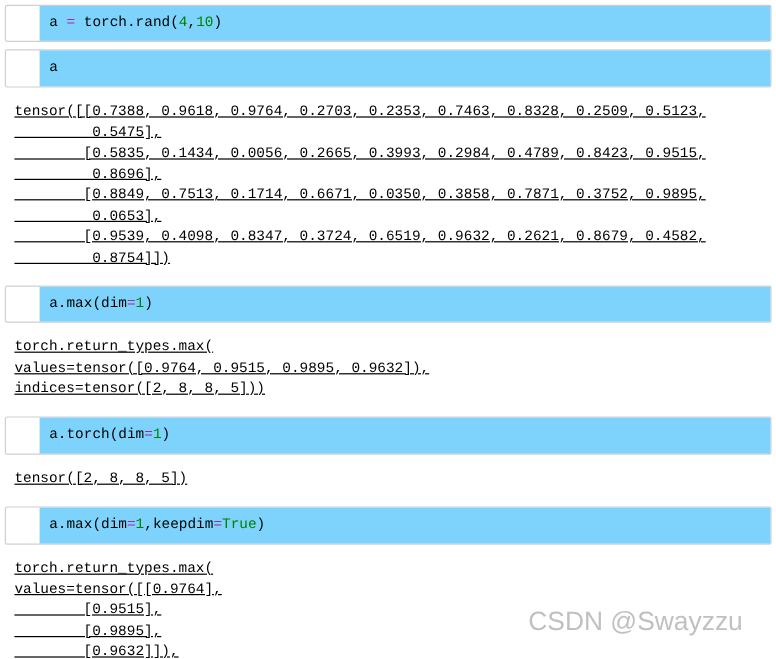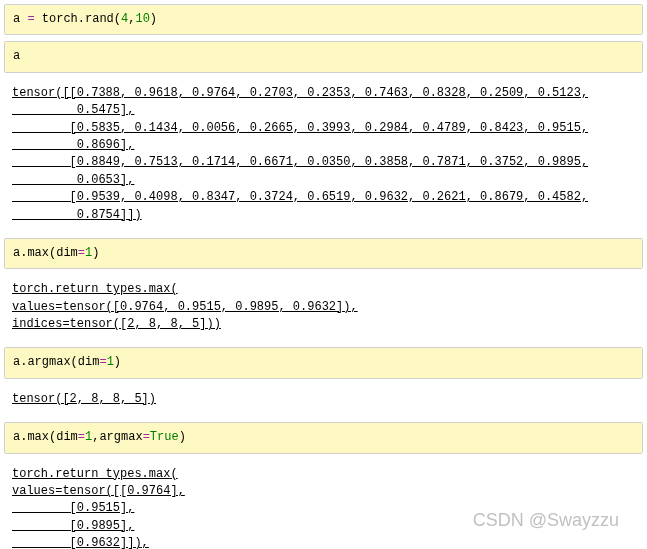--- a/index.html
+++ b/index.html
@@ -12,43 +12,44 @@
     width: 647px;
     box-sizing: border-box;
   }
   .cell {
     border: 1px solid #cfcfcf;
     border-radius: 2px;
     margin-bottom: 6px;
     box-sizing: border-box;
   }
   .input {
-    background: #fef9c3;
+    background: #7dd3fc;
     padding: 6px 8px;
     white-space: pre;
     line-height: 1.45;
+    margin-left: 28px;
   }
   .output {
     padding: 6px 8px;
     white-space: pre;
     line-height: 1.45;
     border: none;
     margin-bottom: 8px;
     text-decoration: underline;
   }
   .op  { color: #a626a4; }  
   .num { color: #008000; }  
   .kw  { color: #008000; font-weight: normal; } 
   .watermark {
     position: fixed;
     right: 28px;
     bottom: 18px;
     color: rgba(140,140,140,0.55);
     font-family: Arial, sans-serif;
-    font-size: 18px;
+    font-size: 22px;
     pointer-events: none;
   }
 </style>
 </head>
 <body>
 
 <div class="cell">
   <div class="input"><span>a </span><span class="op">=</span><span> torch.rand(</span><span class="num">4</span><span>,</span><span class="num">10</span><span>)</span></div>
 </div>
 
@@ -67,27 +68,27 @@
 
 <div class="cell">
   <div class="input"><span>a.max(dim</span><span class="op">=</span><span class="num">1</span><span>)</span></div>
 </div>
 
 <div class="output">torch.return_types.max(
 values=tensor([0.9764, 0.9515, 0.9895, 0.9632]),
 indices=tensor([2, 8, 8, 5]))</div>
 
 <div class="cell">
-  <div class="input"><span>a.argmax(dim</span><span class="op">=</span><span class="num">1</span><span>)</span></div>
+  <div class="input"><span>a.torch(dim</span><span class="op">=</span><span class="num">1</span><span>)</span></div>
 </div>
 
 <div class="output">tensor([2, 8, 8, 5])</div>
 
 <div class="cell">
-  <div class="input"><span>a.max(dim</span><span class="op">=</span><span class="num">1</span><span>,argmax</span><span class="op">=</span><span class="kw">True</span><span>)</span></div>
+  <div class="input"><span>a.max(dim</span><span class="op">=</span><span class="num">1</span><span>,keepdim</span><span class="op">=</span><span class="kw">True</span><span>)</span></div>
 </div>
 
 <div class="output">torch.return_types.max(
 values=tensor([[0.9764],
         [0.9515],
         [0.9895],
         [0.9632]]),
 indices=tensor([[2],
         [8],
         [8],

